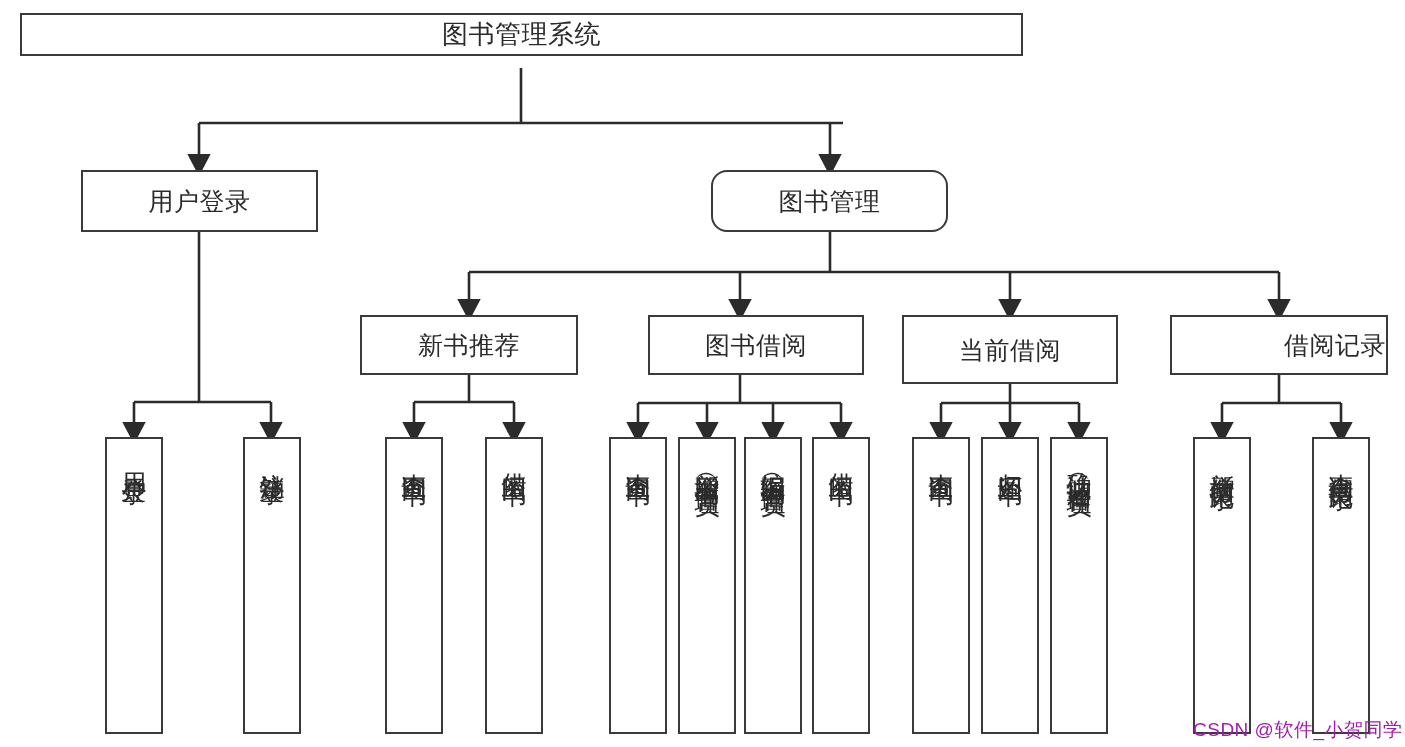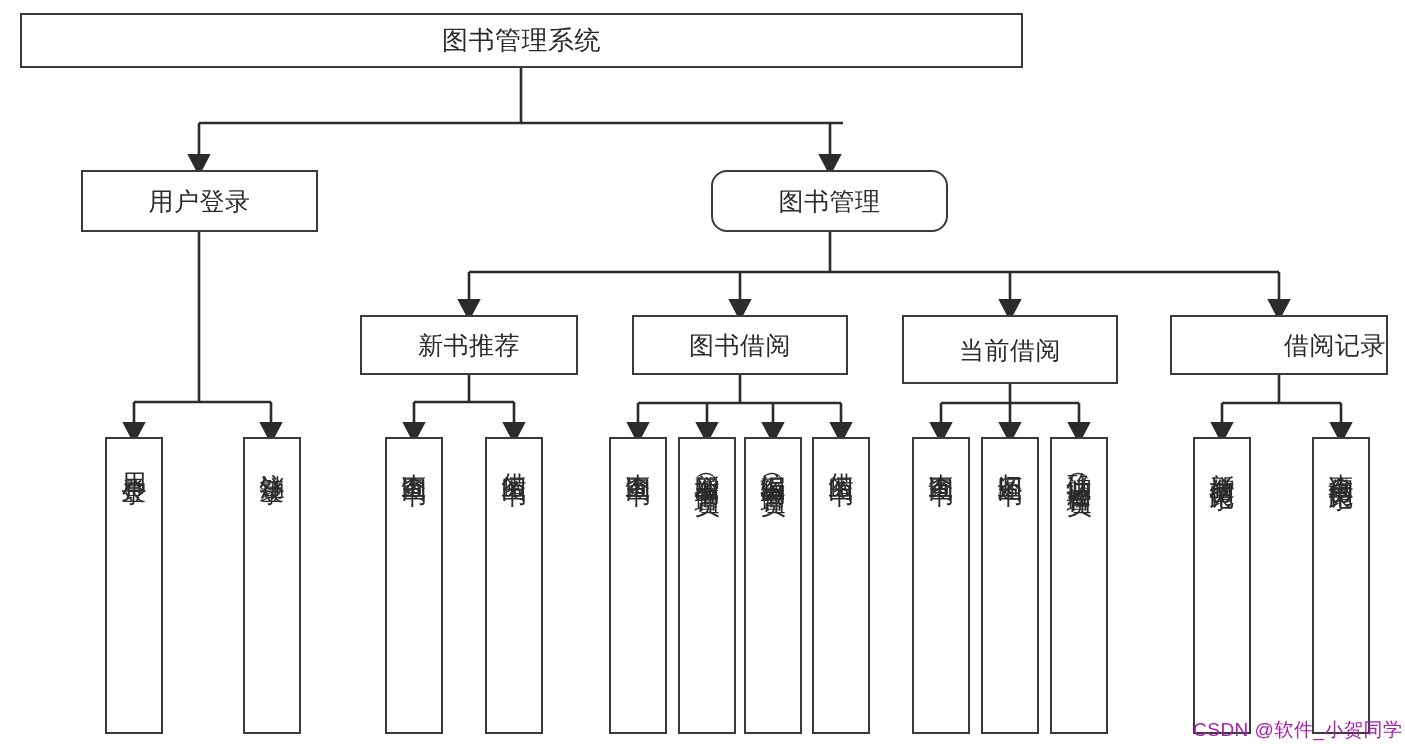--- a/index.html
+++ b/index.html
@@ -121,35 +121,35 @@
       <path d="M1010,403 L1010,426" marker-end="url(#arrow)"></path>
       <path d="M1079,403 L1079,426" marker-end="url(#arrow)"></path>
 
       <path d="M1279,375 L1279,403"></path>
       <path d="M1222,403 L1341,403"></path>
       <path d="M1222,403 L1222,426" marker-end="url(#arrow)"></path>
       <path d="M1341,403 L1341,426" marker-end="url(#arrow)"></path>
     </g>
   </svg>
 
-  <div class="node h root" style="left:20px; top:13px; width:1003px; height:55px;">
+  <div class="node h root" style="left:20px; top:13px; width:1003px; height:43px;">
     <span class="label">图书管理系统</span>
   </div>
 
   <div class="node h" style="left:81px; top:170px; width:237px; height:62px;">
     <span class="label">用户登录</span>
   </div>
   <div class="node h" style="left:711px; top:170px; width:237px; height:62px;border-radius:16px;">
     <span class="label">图书管理</span>
   </div>
 
   <div class="node h" style="left:360px; top:315px; width:218px; height:60px;">
     <span class="label">新书推荐</span>
   </div>
-  <div class="node h" style="left:632px; top:315px; width:216px; height:60px;">
+  <div class="node h" style="left:648px; top:315px; width:216px; height:60px;">
     <span class="label">图书借阅</span>
   </div>
   <div class="node h" style="left:902px; top:315px; width:216px; height:69px;">
     <span class="label">当前借阅</span>
   </div>
   <div class="node h" style="left:1170px; top:315px; width:218px; height:60px;justify-content:flex-end;">
     <span class="label">借阅记录</span>
   </div>
 
   <div class="node v" style="left:105px; top:437px; width:58px; height:297px;">

